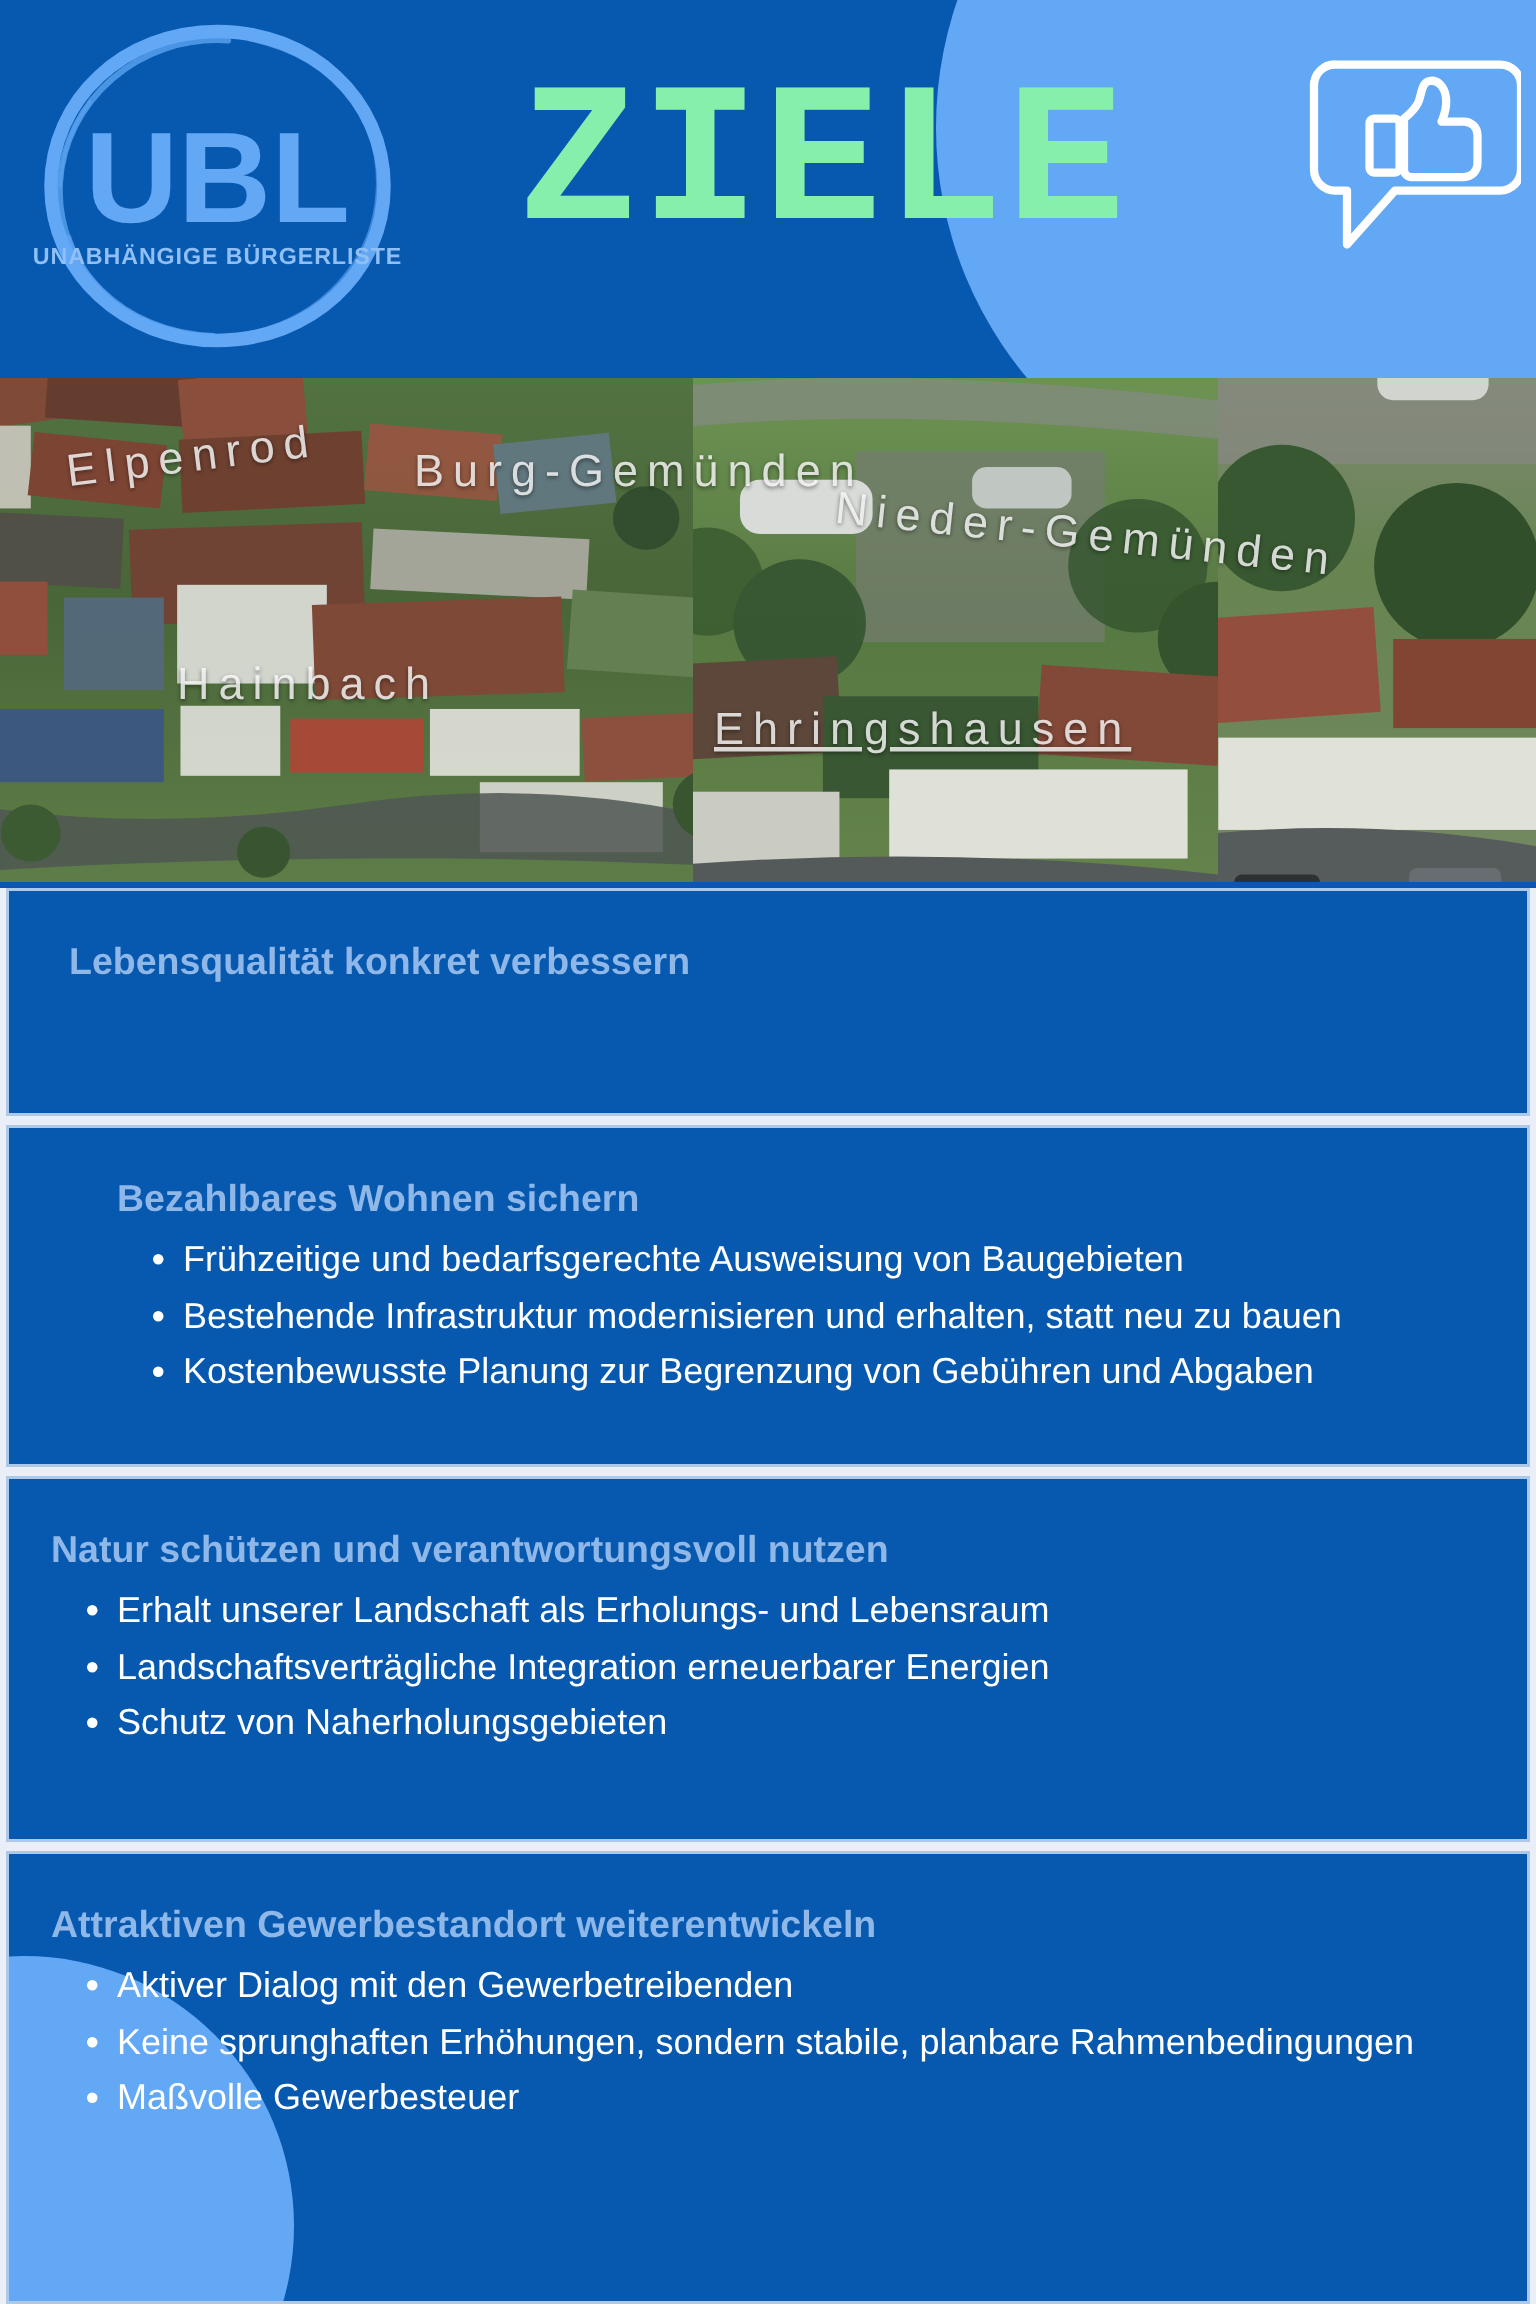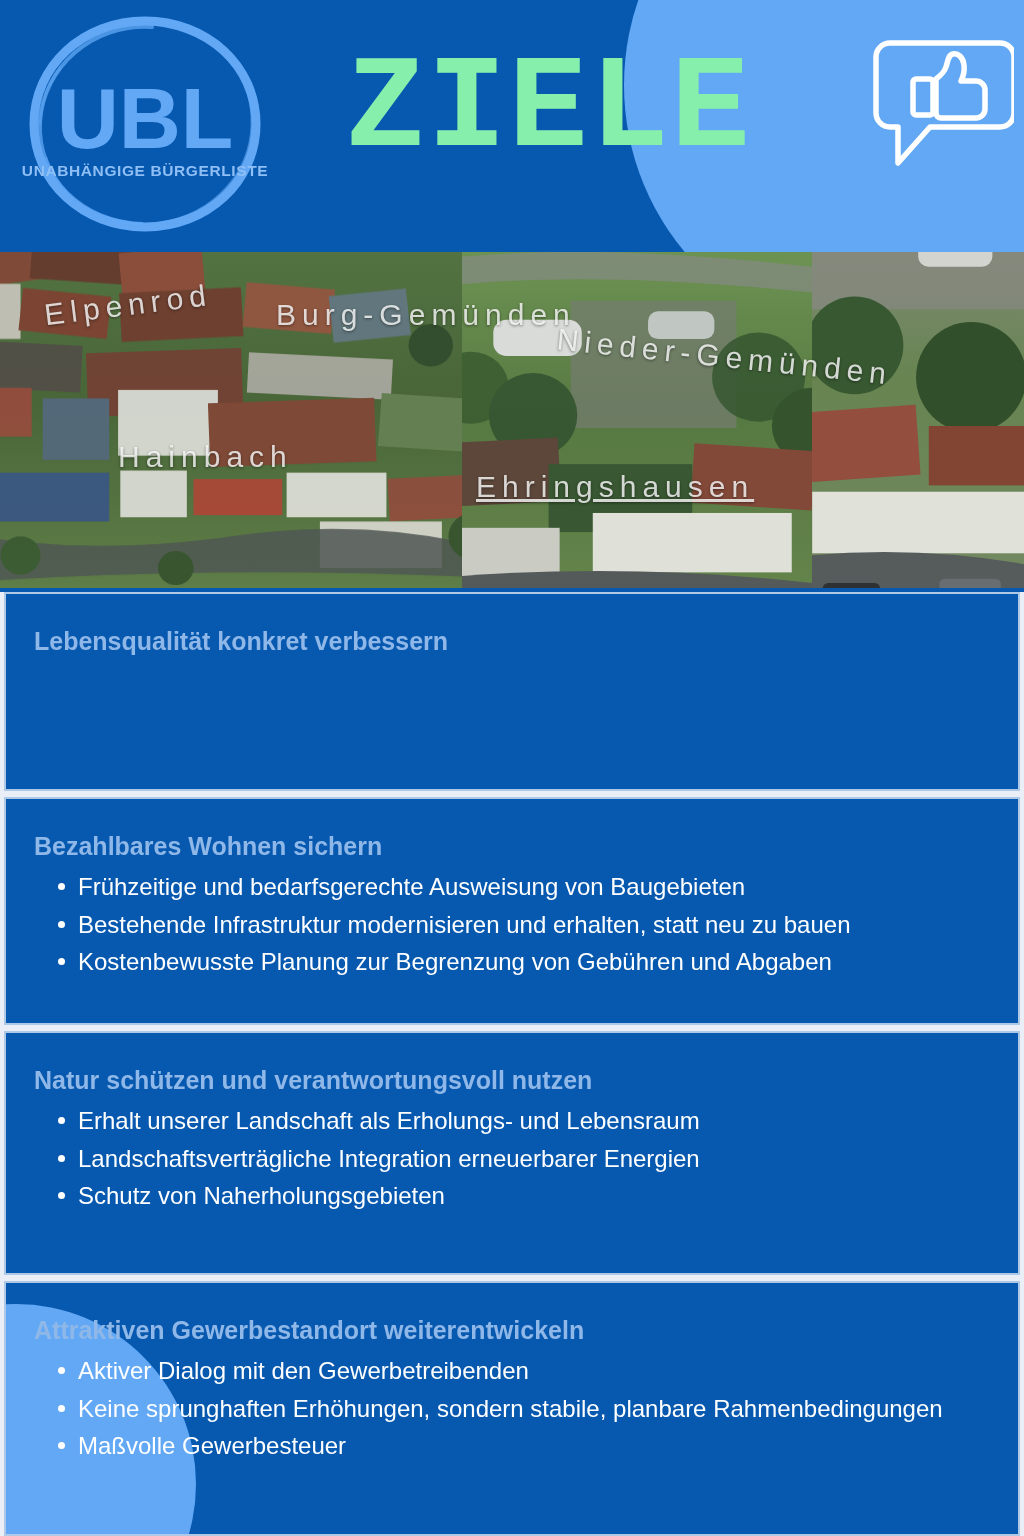--- a/index.html
+++ b/index.html
@@ -128,22 +128,22 @@
     background: #e9eef7;
   }
   .card {
     position: relative;
     background: #0759b0;
     border: 2px solid #aec8e8;
     margin: 0 4px;
     overflow: hidden;
     box-sizing: border-box;
   }
-  .card-1 { height: 199px; }
-  .card-2 { height: 228px; }
+  .card-1 { height: 152px; padding-left: 12px; }
+  .card-2 { height: 228px; padding-left: 44px; }
   .card-3 { height: 244px; }
   .card-4 { flex: 1 1 auto; }
 
   .card-inner {
     position: relative;
     z-index: 2;
     padding: 32px 28px 0 28px;
   }
   .card-heading {
     color: #8fb8e8;

